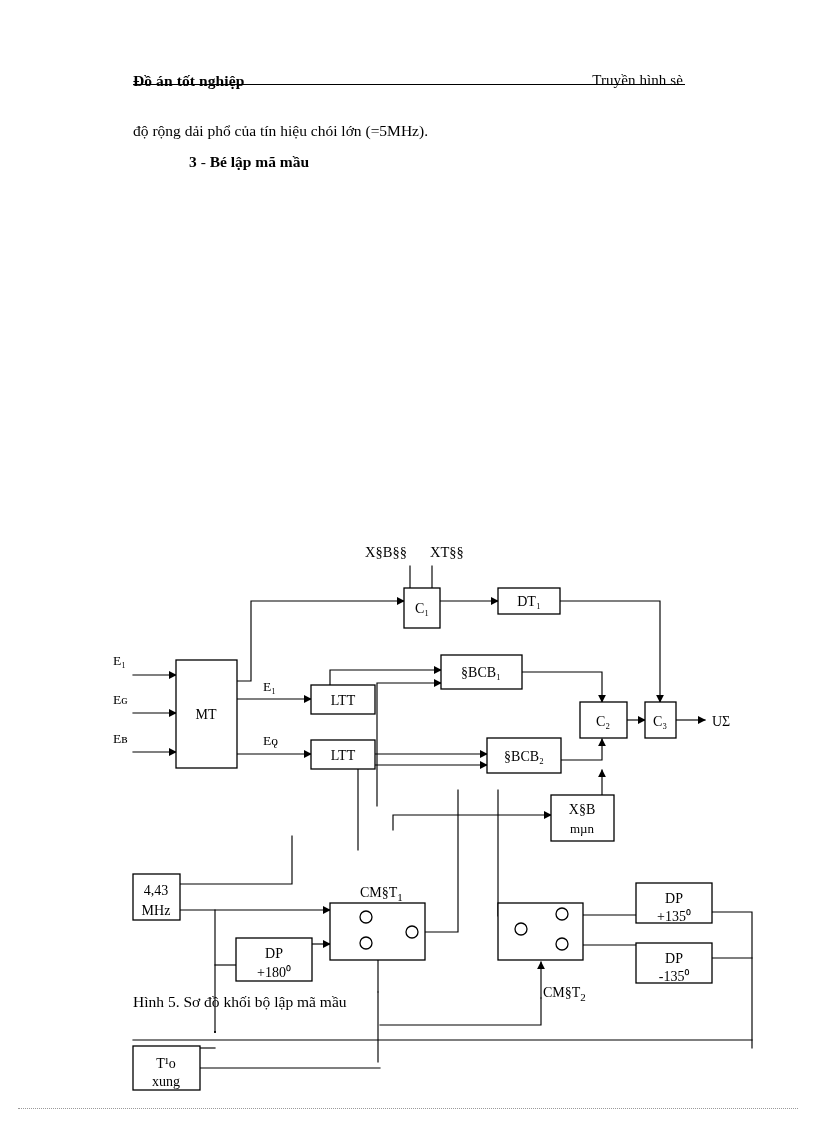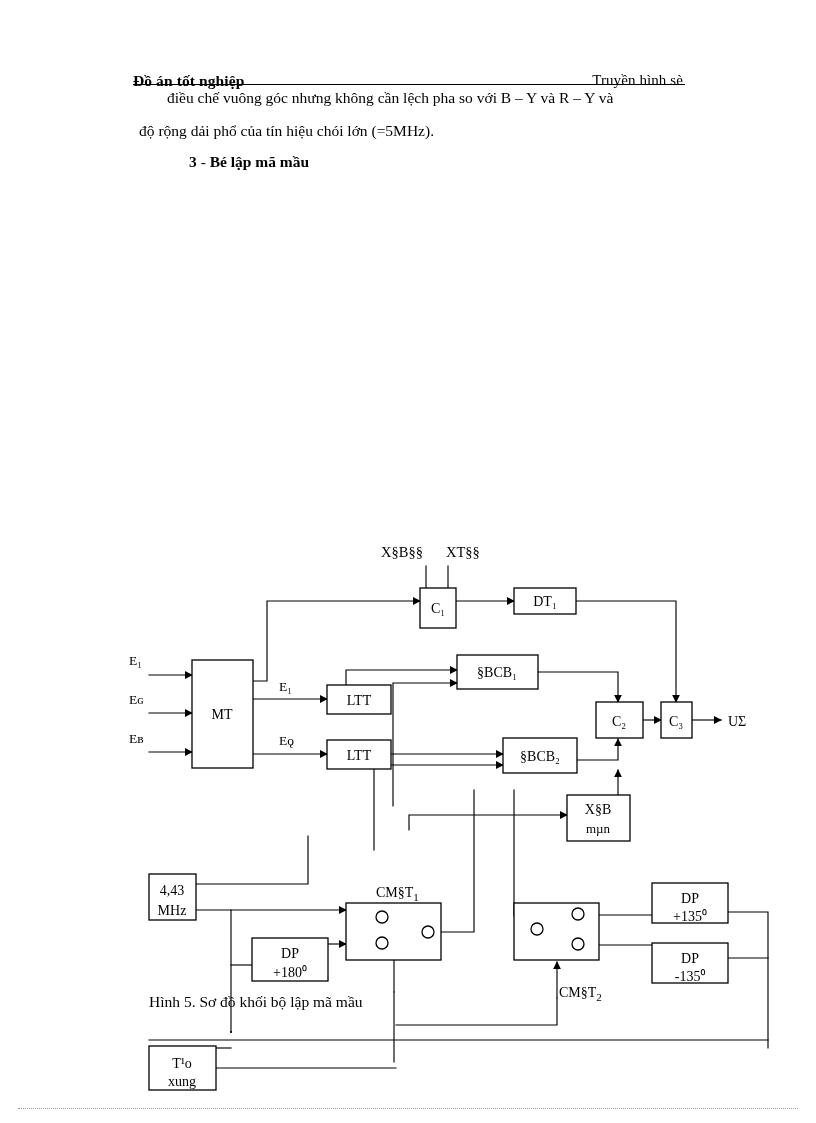--- a/index.html
+++ b/index.html
@@ -17,26 +17,26 @@
   .hdr{
     position:absolute;left:133px;top:60px;width:550px;height:22px;margin-top:12px;
   }
   .hdr-left{position:absolute;left:0;top:0;font-weight:bold;font-size:15.5px;letter-spacing:.1px;}
   .hdr-right{position:absolute;right:0;top:0;font-weight:normal;font-size:15px;letter-spacing:.1px;white-space:nowrap;}
   .hdr-rule{position:absolute;left:133px;top:84px;width:552px;height:0;border-top:1.1px solid #000;}
 
   
   .para{position:absolute;font-size:15.5px;line-height:20px;white-space:nowrap;}
   .p1{left:167px;top:88px;}
-  .p2{left:139px;top:121px;}
+  .p2{left:133px;top:121px;}
   .p3{left:170px;top:152px;font-weight:bold;margin-left:19px;}
   .p3 .light{font-weight:normal;}
 
   
-  .diagram{position:absolute;left:16px;top:0;width:753px;height:1123px;}
+  .diagram{position:absolute;left:0;top:0;width:753px;height:1123px;}
   .diagram svg{position:absolute;left:0;top:0;}
 
   .fig-caption{
     position:absolute;left:133px;top:993px;font-size:15.5px;white-space:nowrap;
     background:transparent;
   }
 
   
   .foot-rule{position:absolute;left:18px;top:1108px;width:780px;height:0;border-top:1px dotted #9a9a9a;}
 </style>
@@ -44,21 +44,20 @@
 <body>
 
 <div class="page">
 
   <div class="hdr">
     <span class="hdr-left">Đồ án tốt nghiệp</span>
     <span class="hdr-right">Truyền hình sè</span>
   </div>
   <div class="hdr-rule"></div>
 
-  <div class="para p1">điều chế vuông góc nhưng không cần lệch pha so với B – Y và R – Y và</div>
   <div class="para p2">độ rộng dải phổ của tín hiệu chói lớn (=5MHz).</div>
   <div class="para p3"><span>3</span><span class="light"> - </span><span>Bé lập mã mầu</span></div>
 
   <div class="diagram">
     <svg width="816" height="1123" viewBox="0 0 816 1123">
       <defs>
         <marker id="ah" viewBox="0 0 10 10" refX="9" refY="5" markerWidth="7" markerHeight="7" orient="auto-start-reverse">
           <path d="M 0 0 L 10 5 L 0 10 z" fill="#000"></path>
         </marker>
       </defs>

